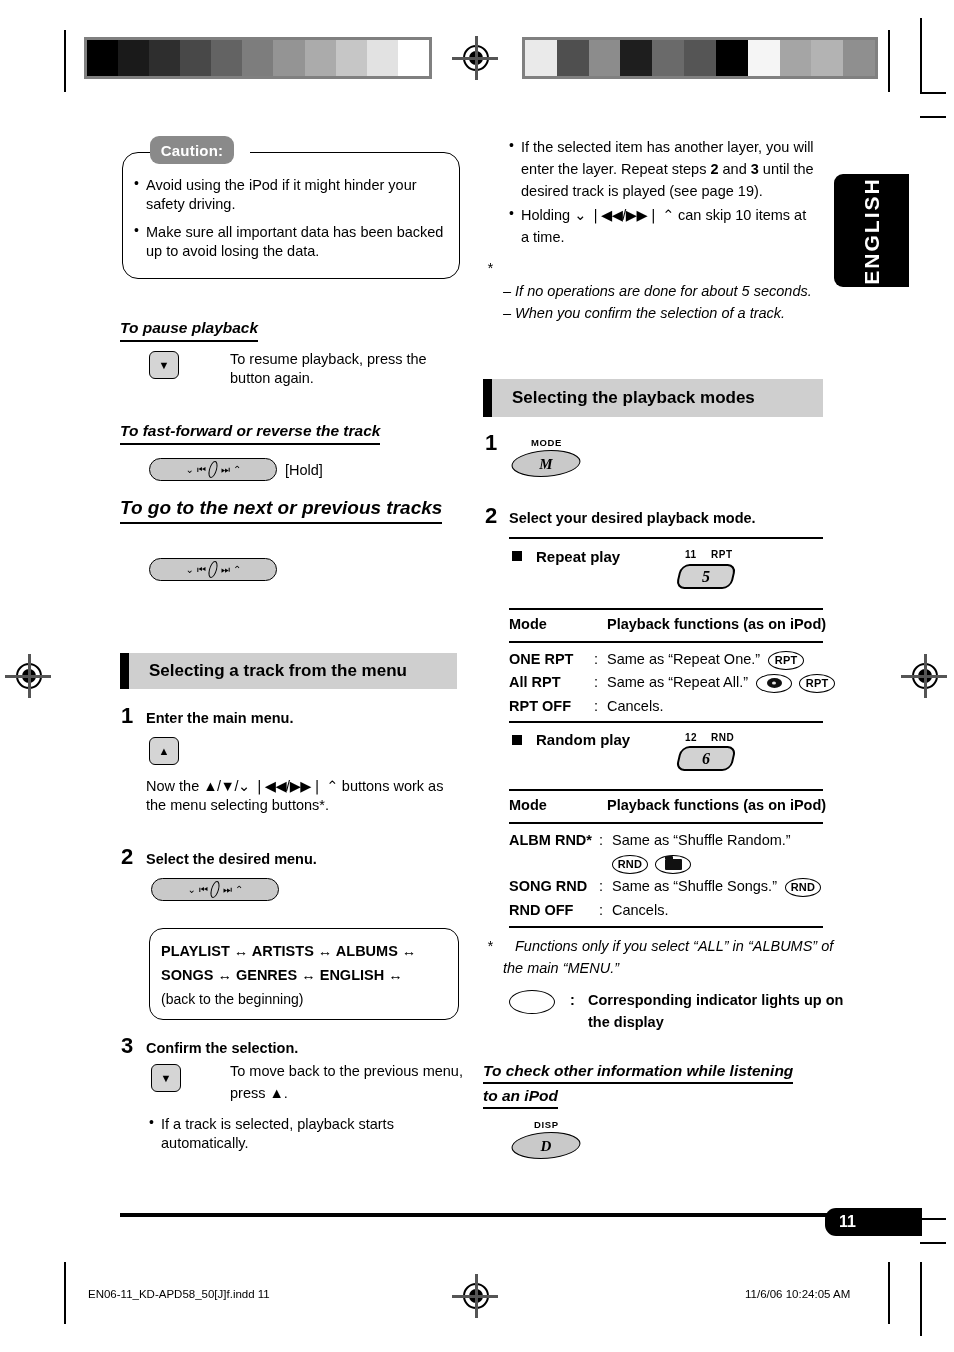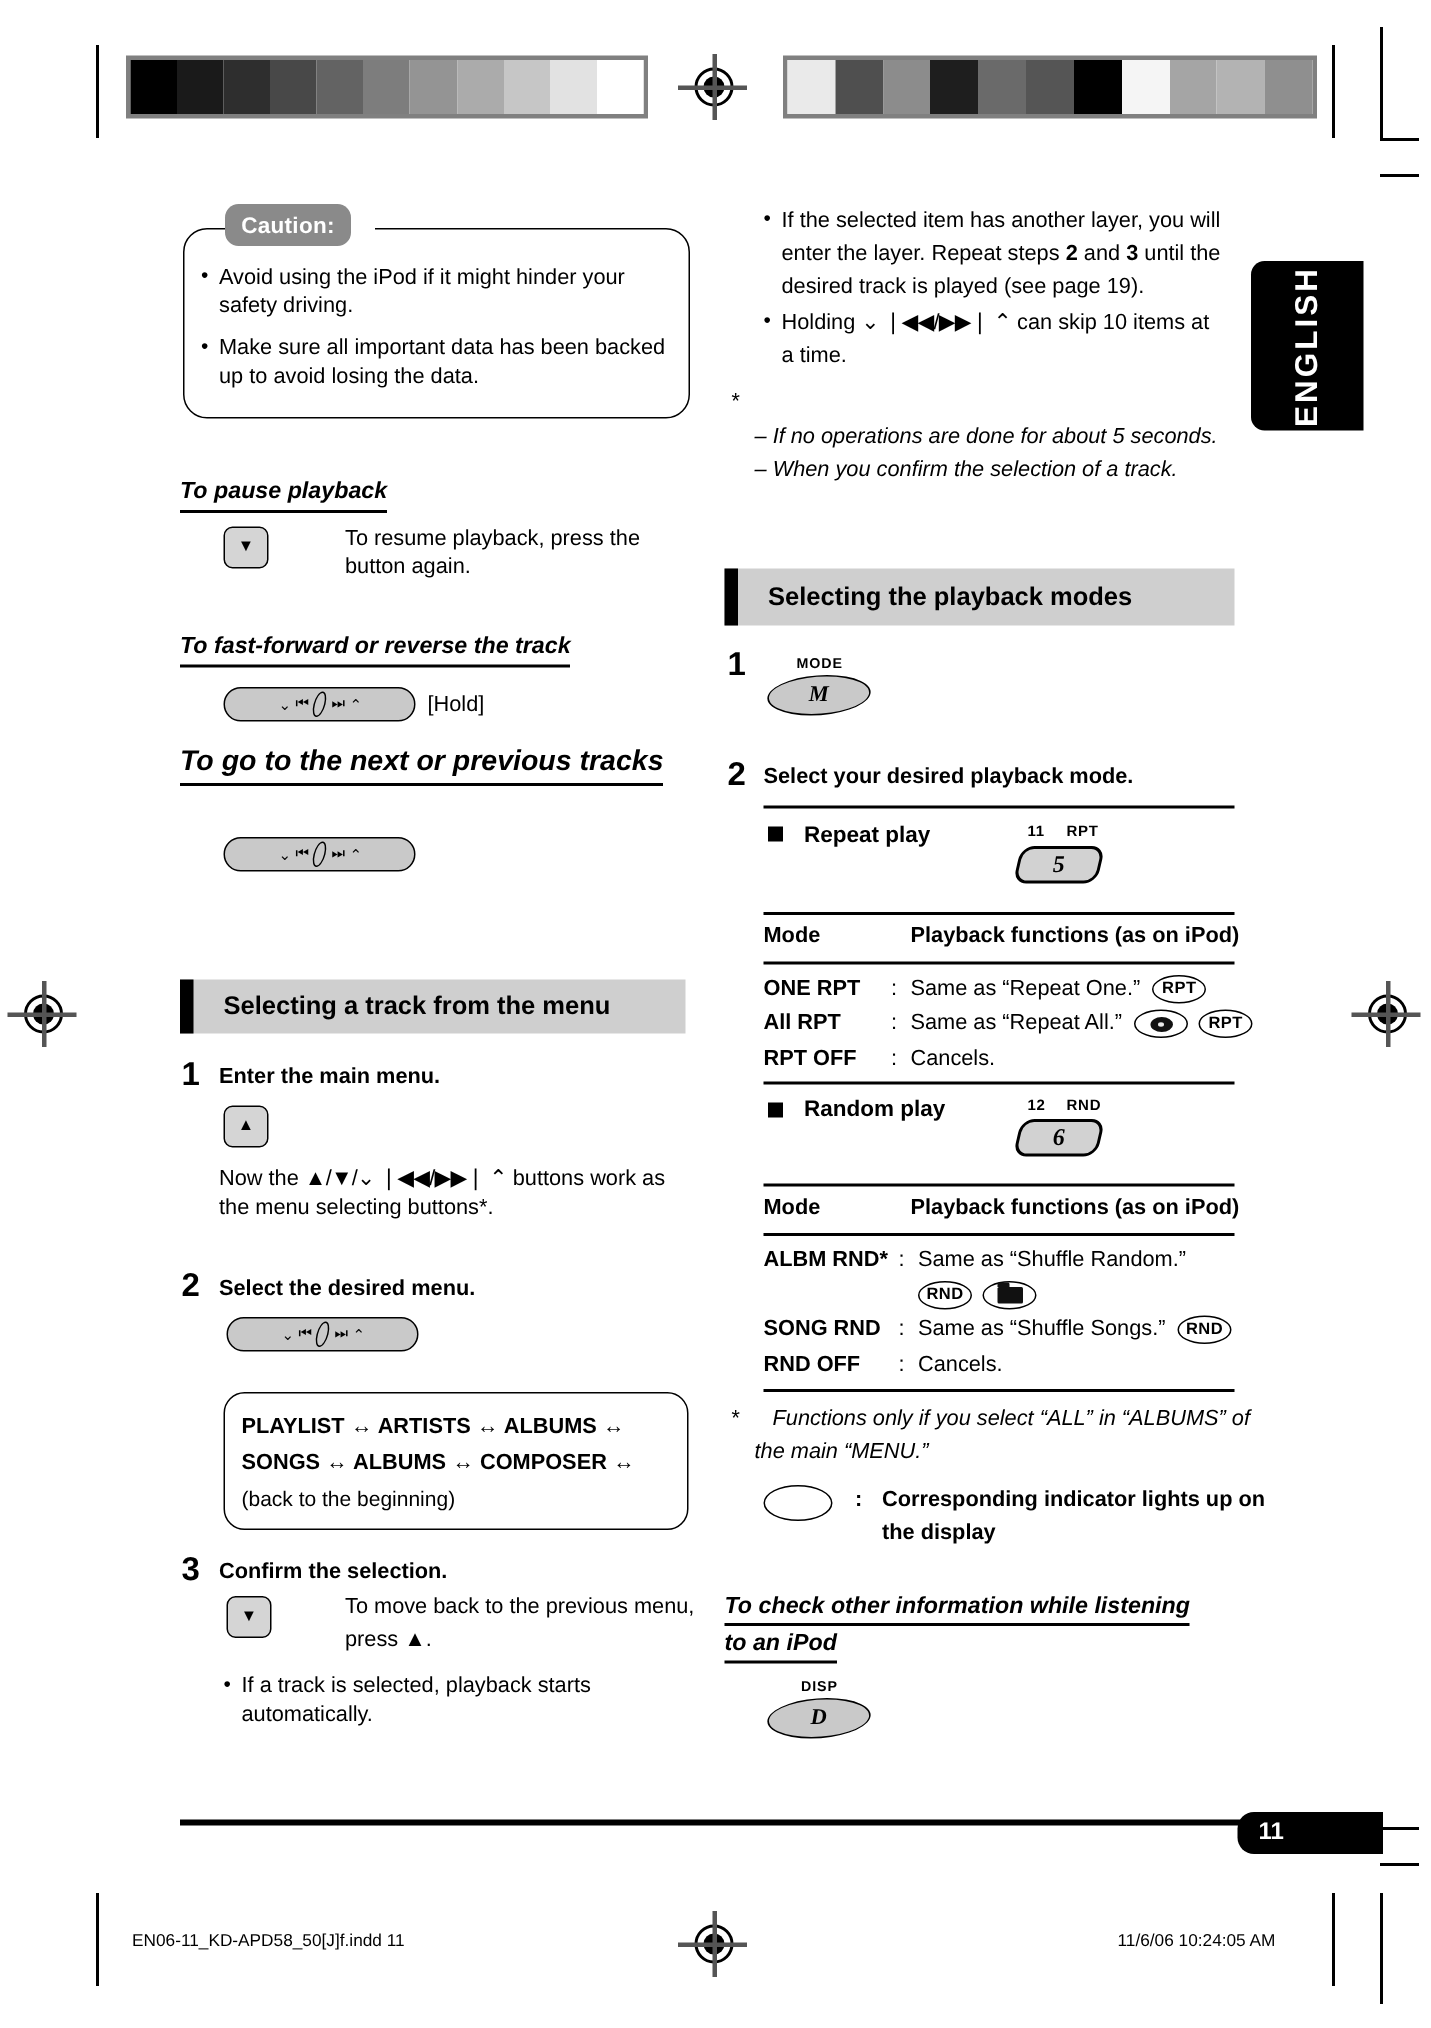--- a/index.html
+++ b/index.html
@@ -222,21 +222,21 @@
   <div class="key-pill" style="left:151px;top:558px;width:128px;top:878px;">
     <span class="gl">⌄</span>
     <span class="gl">⏮</span>
     <span class="oval"></span>
     <span class="gl">⏭</span>
     <span class="gl">⌃</span>
   </div>
 
   <div class="notebox" style="left:149px;top:928px;width:308px;height:90px;"></div>
   <div class="t b" style="left:161px;top:942px;font-size:14.5px;">PLAYLIST ↔ ARTISTS ↔ ALBUMS ↔</div>
-  <div class="t b" style="left:161px;top:966px;font-size:14.5px;">SONGS ↔ ALBUMS ↔ COMPOSER ↔</div>
+  <div class="t b" style="left:161px;top:966px;font-size:14.5px;">SONGS ↔ GENRES ↔ ENGLISH ↔</div>
   <div class="t" style="left:161px;top:990px;font-size:14px;">(back to the beginning)</div>
 
   <div class="stepno" style="left:121px;top:1033px;">3</div>
   <div class="t b" style="left:146px;top:1039px;font-size:14.5px;">Confirm the selection.</div>
   <div class="key-sq" style="left:151px;top:1064px;">
     <span>▼</span>
   </div>
   <div class="t" style="left:230px;top:1062px;font-size:14.5px;">To move back to the previous menu,</div>
   <div class="t" style="left:230px;top:1084px;font-size:14.5px;">press ▲.</div>
   <div class="t" style="left:149px;top:1113px;font-size:14px;">•</div>

